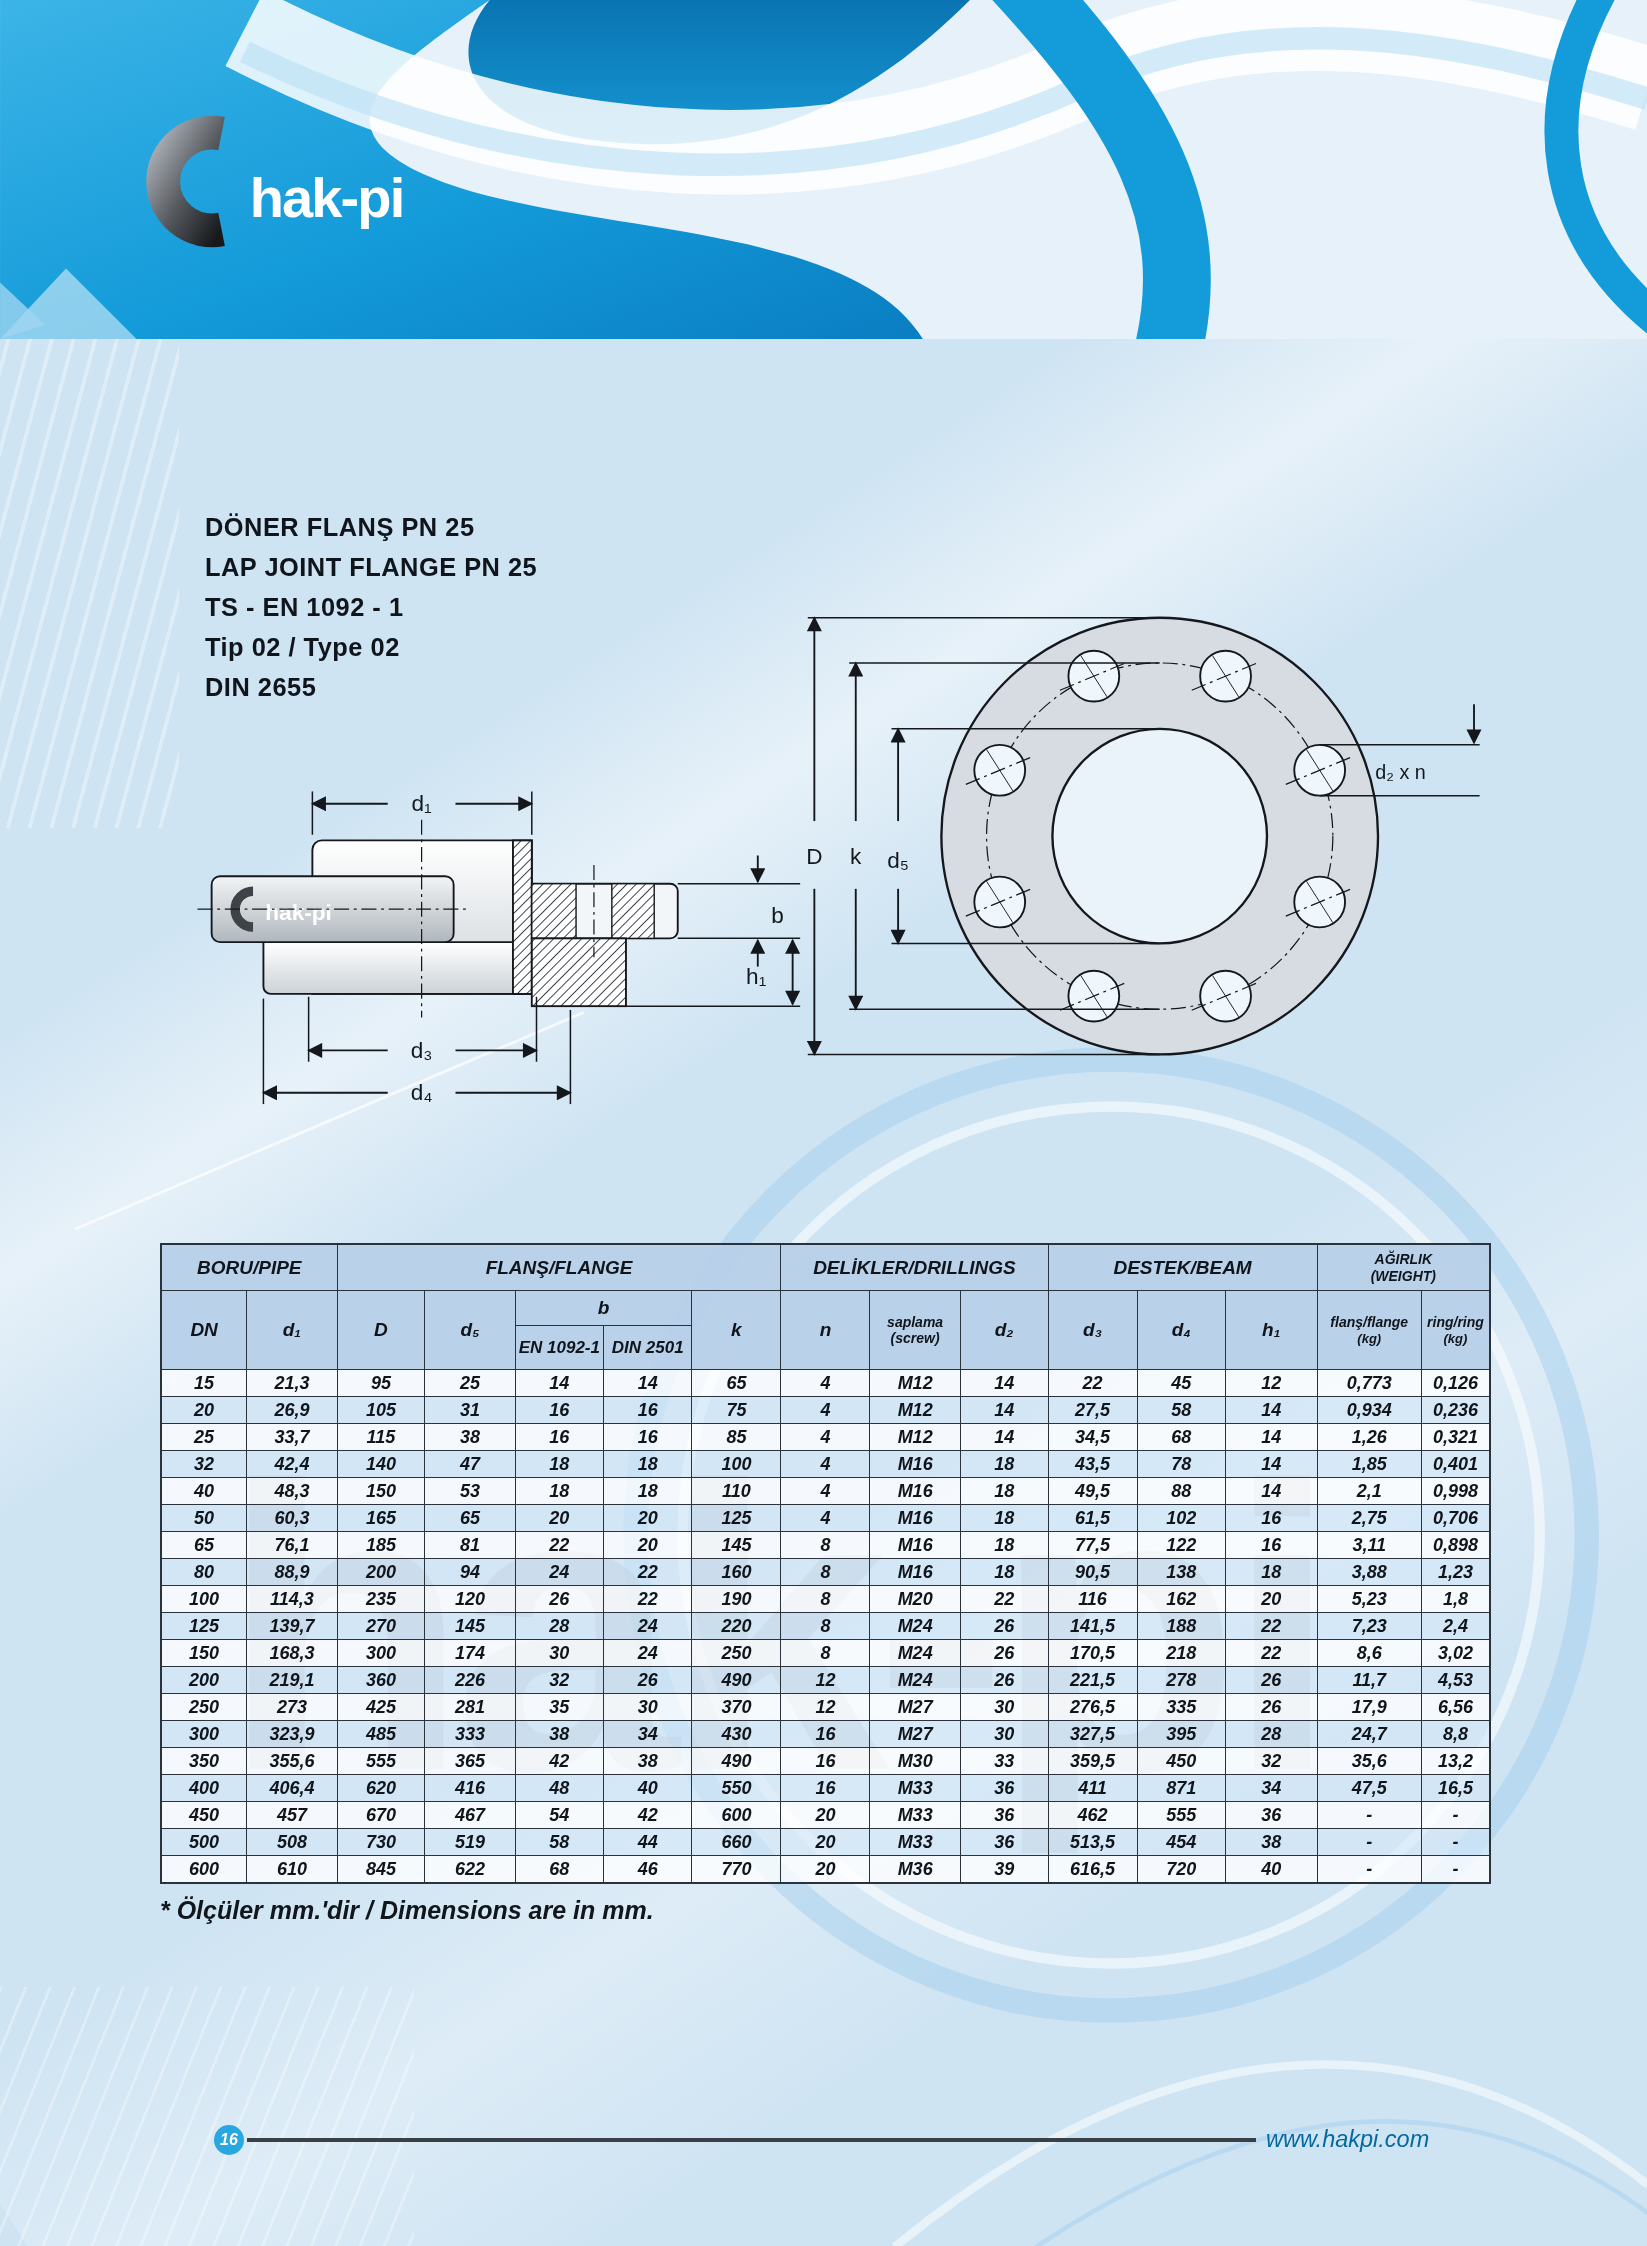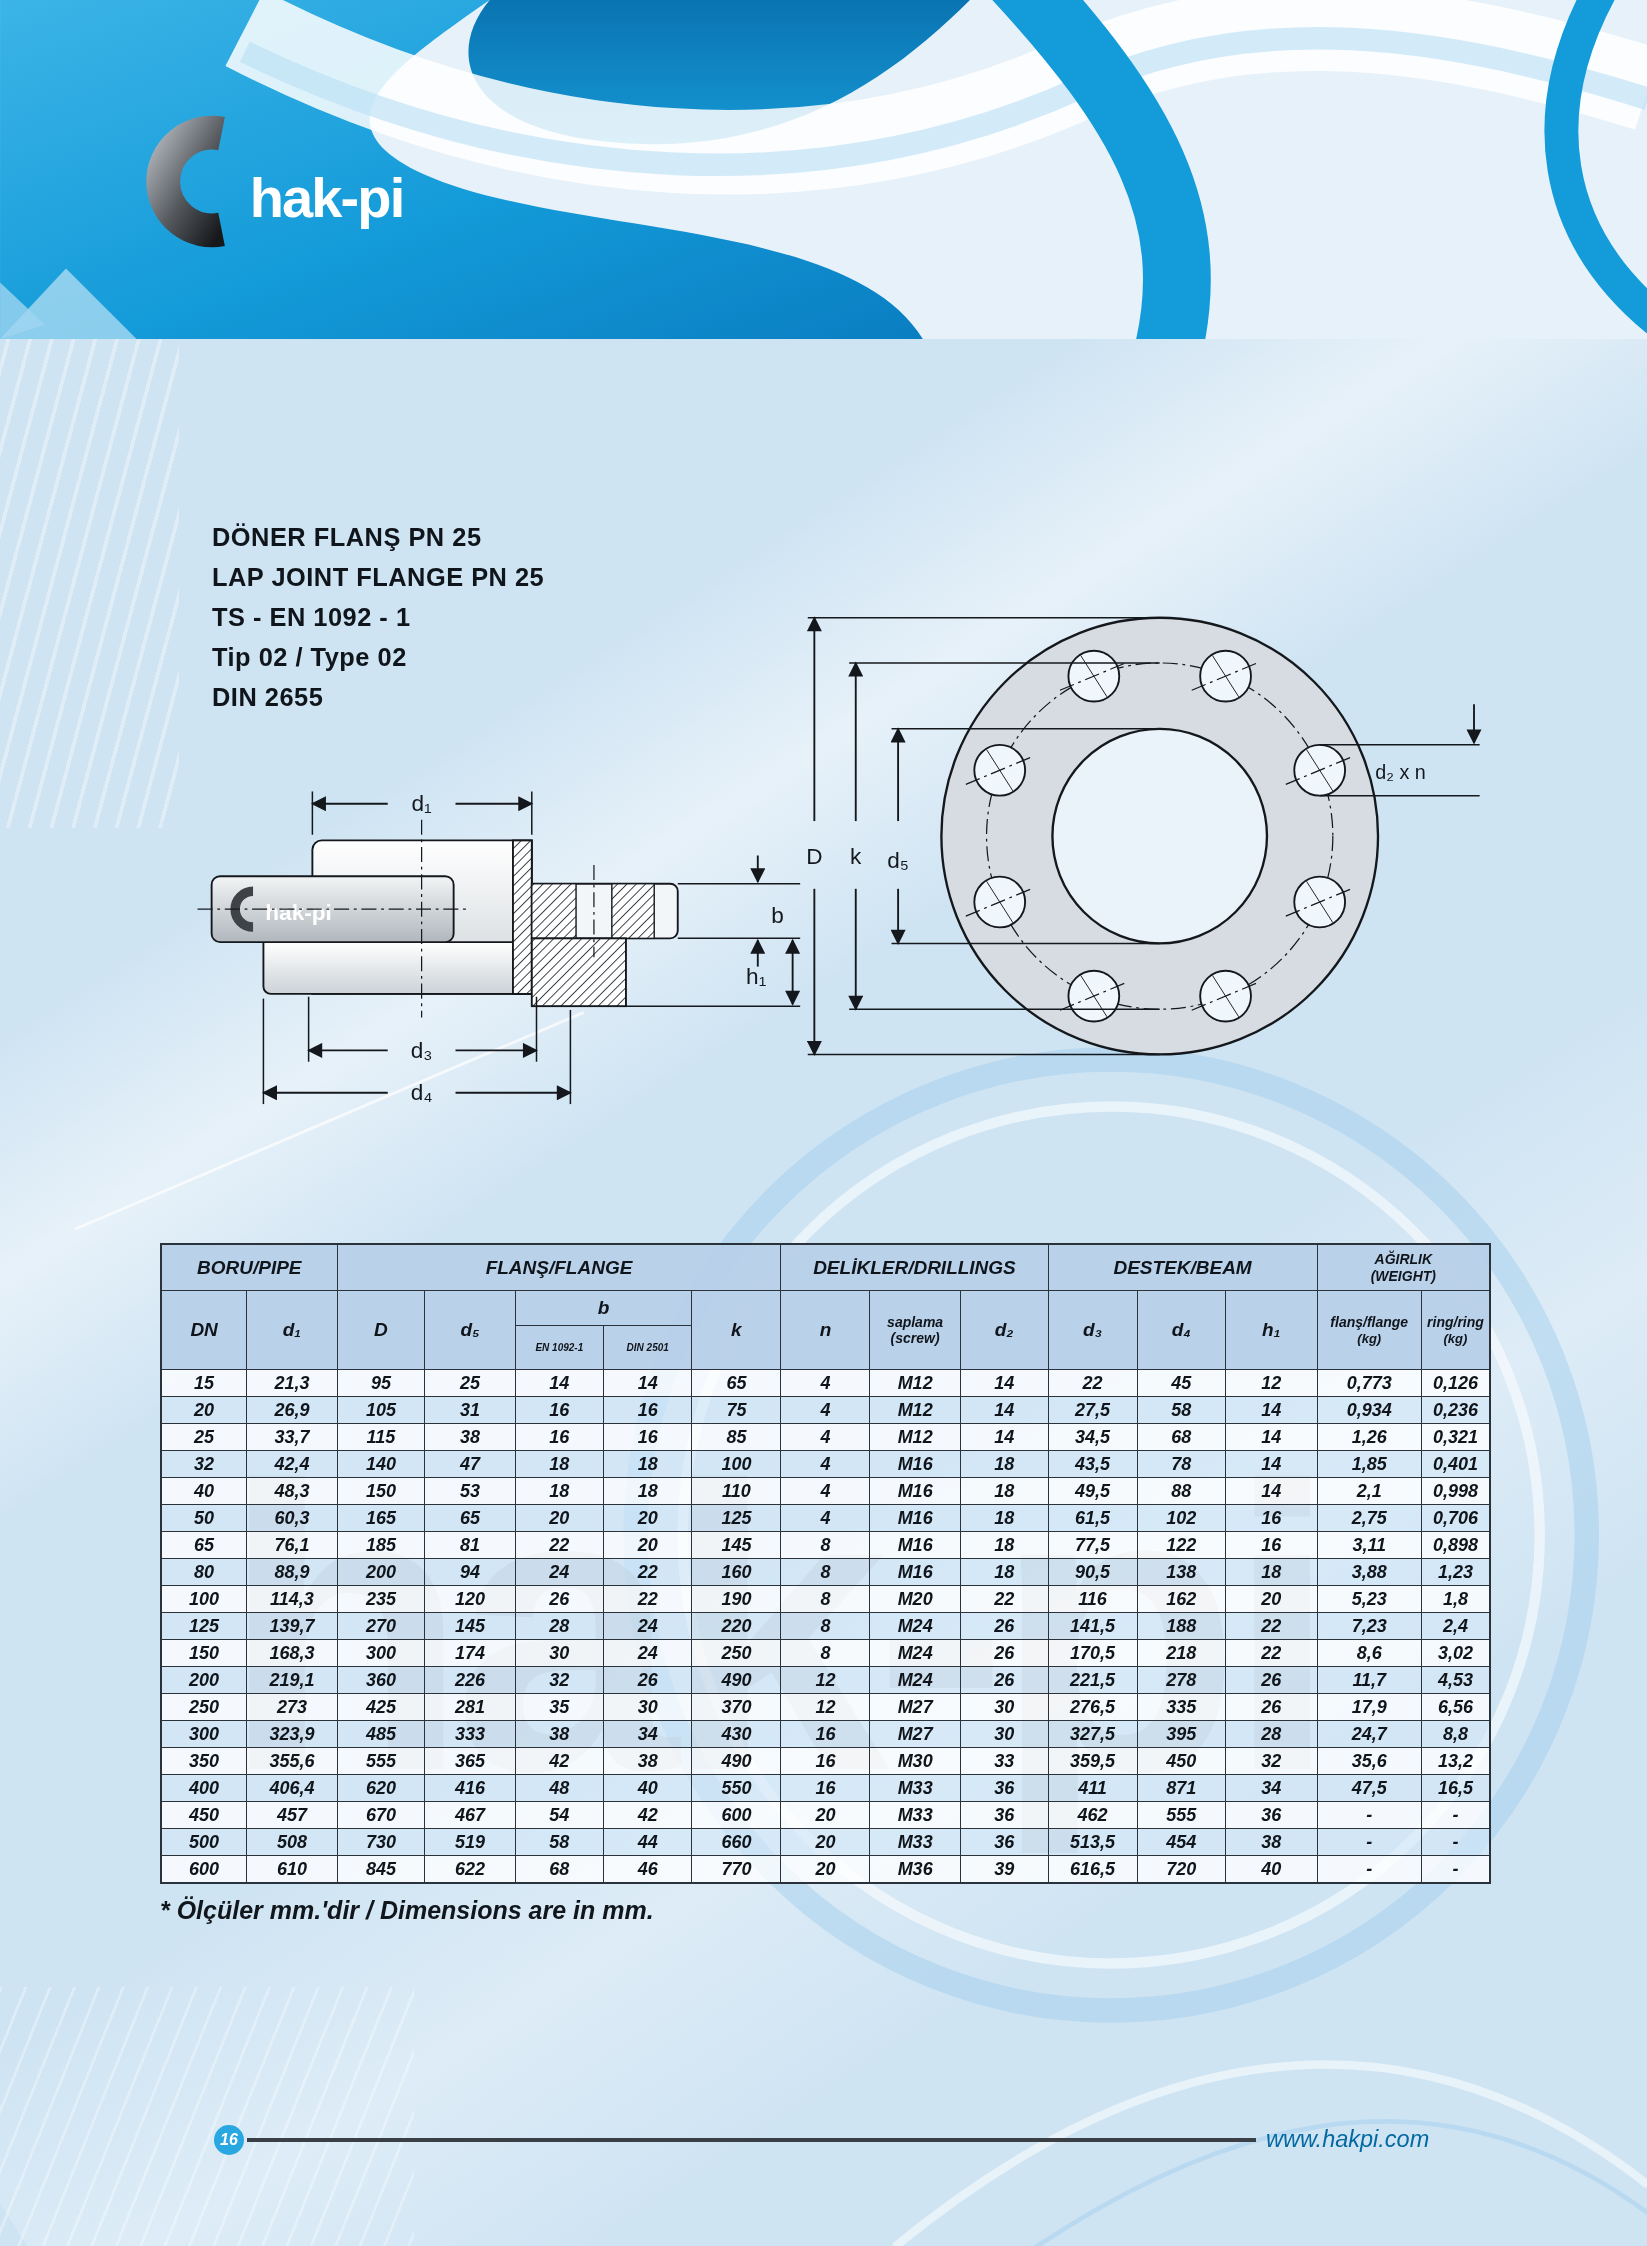--- a/index.html
+++ b/index.html
@@ -17,41 +17,41 @@
          background:repeating-linear-gradient(112deg,rgba(255,255,255,.45) 0 2.8px,rgba(255,255,255,0) 2.8px 22.6px);}
   .deco{position:absolute;left:0;top:0;z-index:0;pointer-events:none;}
   .watermark{position:absolute;left:221px;top:1318px;width:1266px;height:621px;overflow:hidden;
          font-weight:bold;font-size:405px;line-height:621px;letter-spacing:-15px;
          color:rgba(158,165,171,.34);z-index:1;pointer-events:none;white-space:nowrap;}
   
   .banner{position:absolute;left:0;top:0;z-index:3;}
   .logo{position:absolute;left:137px;top:111px;z-index:4;display:flex;align-items:center;}
   .logo-text{font-size:56px;font-weight:bold;color:#ffffff;letter-spacing:-1.9px;margin-left:3.8px;margin-top:32px;}
   
-  .title-block{position:absolute;left:212px;top:507px;z-index:3;margin-top:10px;}
+  .title-block{position:absolute;left:205px;top:507px;z-index:3;}
   .title-block div{font-size:25.4px;font-weight:bold;line-height:40px;letter-spacing:0.5px;color:#10151b;}
   
   .drawingA{position:absolute;left:141px;top:782px;z-index:2;}
   .drawingB{position:absolute;left:772px;top:565px;z-index:2;}
   svg text{font-family:"Liberation Sans",sans-serif;}
   .dimlbl{font-size:24px;fill:#14181d;}
   .cl{stroke:#14181d;stroke-width:1.3;fill:none;stroke-dasharray:16 5 3 5;}
   .dim{stroke:#14181d;stroke-width:2;fill:none;}
   .ext{stroke:#14181d;stroke-width:1.6;fill:none;}
   
   .tablewrap{position:absolute;left:160px;top:1243px;width:1332px;z-index:2;}
   table{border-collapse:collapse;table-layout:fixed;width:1331px;
         font-style:italic;font-weight:bold;color:#10151b;}
   th,td{border:0.9px solid #2a333c;text-align:center;vertical-align:middle;padding:0;}
   table{border:2.4px solid #2a333c;padding-left:47px;}
   thead th{background:rgba(185,207,233,.97);}
   tr.grp th{height:45px;font-size:19px;}
   tr.cols th{font-size:19px;}
   tr.cols th.bcell{height:34px;}
-  tr.bsub th{height:43px;font-size:10px;}
+  tr.bsub th{height:43px;font-size:17px;}
   .small{font-size:13px;font-weight:bold;}
   .hdr2{font-size:14px;line-height:1.15;}
   tbody td{height:26px;font-size:18px;}
   tbody tr:nth-child(odd) td{background:rgba(255,255,255,.78);}
   tbody tr:nth-child(even) td{background:rgba(212,232,248,.6);}
   .footnote{position:absolute;left:160px;top:1896px;font-size:25px;font-style:italic;font-weight:bold;z-index:2;}
   
   .page-badge{position:absolute;left:214px;top:2125px;width:30px;height:30px;border-radius:50%;
         background:#29a7e0;color:#fff;font-size:16px;font-weight:bold;font-style:italic;
         display:flex;align-items:center;justify-content:center;z-index:2;}

